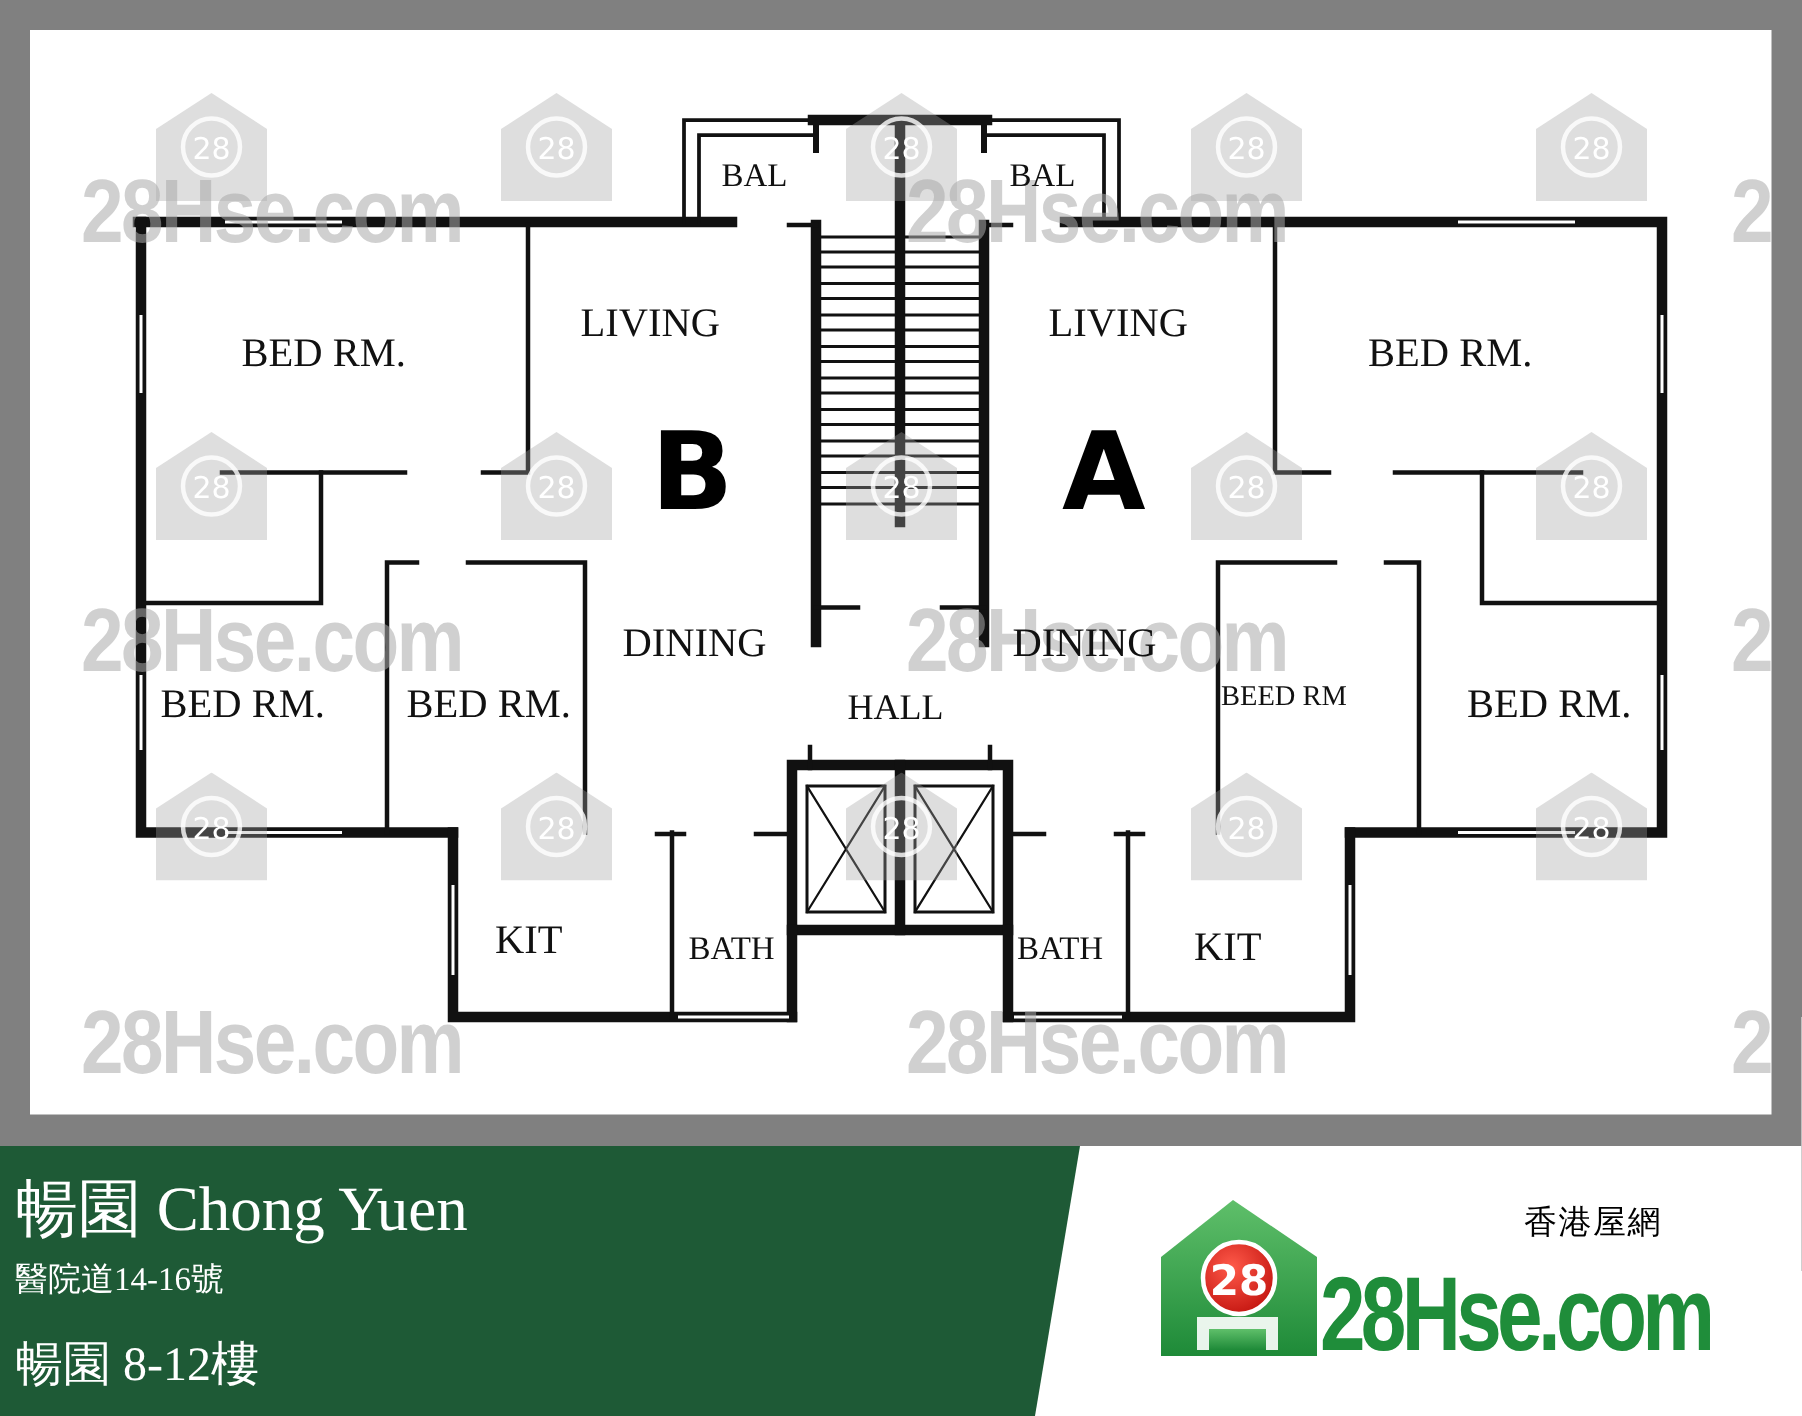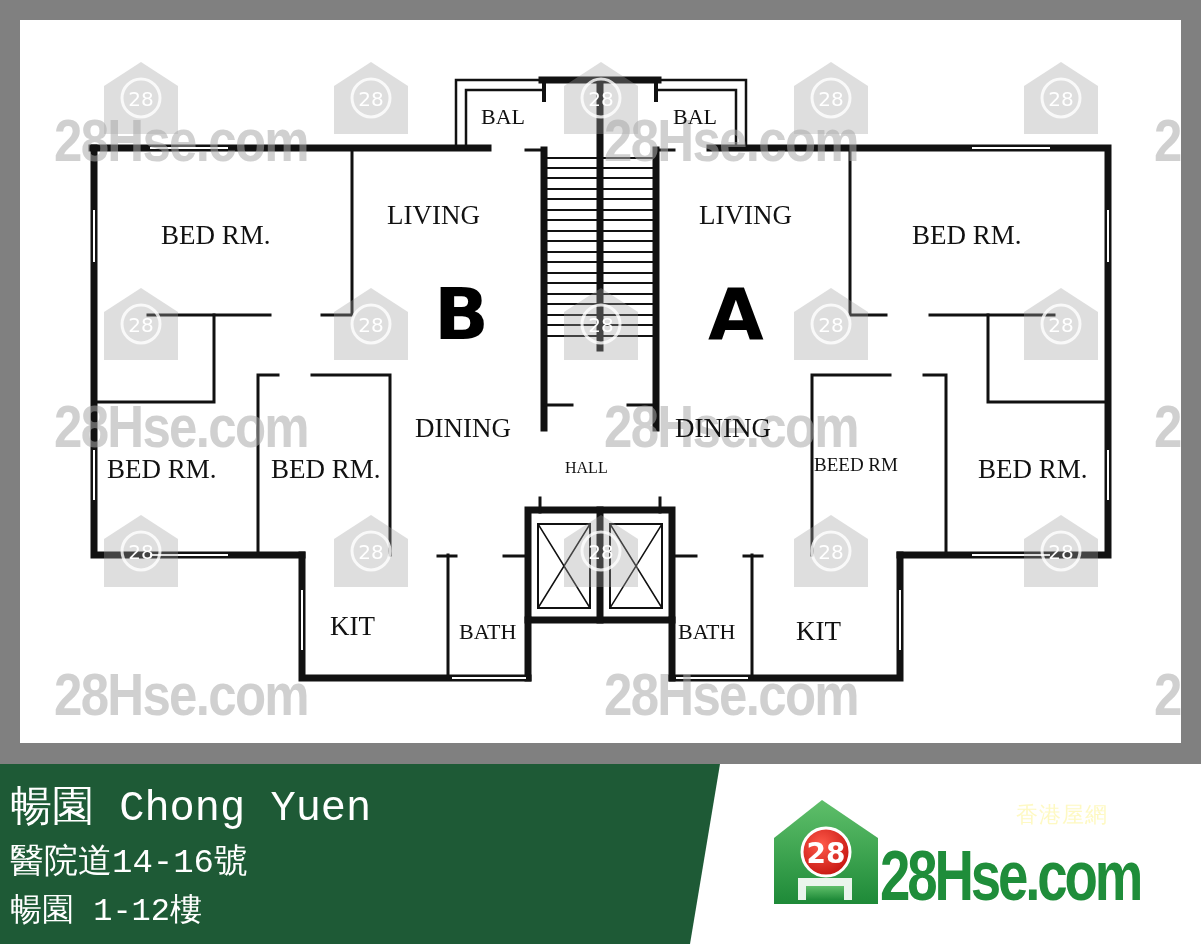--- a/index.html
+++ b/index.html
@@ -5,23 +5,23 @@
   html, body { margin:0; padding:0; }
   body { width:1201px; height:944px; position:relative; overflow:hidden; background:#808080; font-family:"DejaVu Sans", sans-serif; }
   #plan-frame { position:absolute; left:20px; top:20px; width:1161px; height:723px; background:#ffffff; overflow:hidden; }
   #plan-svg { position:absolute; left:0; top:0; }
   .room-label { position:absolute; color:#111; font-family:Liberation Serif, serif; white-space:nowrap; }
   .unit-label { position:absolute; color:#000; font-family:"DejaVu Sans", sans-serif; font-weight:bold; font-size:72px; }
   .wm-text { position:absolute; color:rgba(170,170,170,0.55); font-family:"Liberation Sans", sans-serif; font-weight:bold; font-size:60px; letter-spacing:-2px; transform:scaleX(0.85); transform-origin:left top; white-space:nowrap; }
   .wm-house { position:absolute; width:74px; height:72px; }
   #footer { position:absolute; left:0; top:764px; width:1201px; height:180px; background:#ffffff; }
   #footer-green { position:absolute; left:0; top:0; width:720px; height:180px; background:#1e5a36; clip-path:polygon(0 0, 720px 0, 690px 180px, 0 180px); }
-  .ft-line { position:absolute; left:10px; color:#fff; font-family:Liberation Mono, monospace; white-space:nowrap;text-align:right; }
+  .ft-line { position:absolute; left:10px; color:#fff; font-family:Liberation Serif, serif; white-space:nowrap;text-align:right; }
   #brand { position:absolute; left:772px; top:800px; width:360px; height:110px; }
-  #brand-tagline { position:absolute; left:1016px; top:800px; color:#fef9c3; font-size:22px; font-family:Liberation Serif, serif; letter-spacing:1px; }
+  #brand-tagline { position:absolute; left:1016px; top:800px; color:#000000; font-size:22px; font-family:Liberation Serif, serif; letter-spacing:1px; }
   #brand-name { position:absolute; left:880px; top:836px; color:#1f8d3a; font-family:"Liberation Sans", sans-serif; font-weight:bold; font-size:70px; letter-spacing:-4px; transform:scaleX(0.78); transform-origin:left top; white-space:nowrap; }
 </style>
 </head>
 <body>
 
 <div id="plan-frame">
   <svg id="plan-svg" width="1161" height="723" viewBox="20 20 1161 723" xmlns="http://www.w3.org/2000/svg">
     <g fill="none" stroke="#111" stroke-linecap="square">
 
       <path d="M92 148 H488" stroke-width="7"></path>
@@ -209,36 +209,36 @@
   <div class="room-label" style="left:461px;top:84px;font-size:22px">BAL</div>
   <div class="room-label" style="left:653px;top:84px;font-size:22px">BAL</div>
   <div class="room-label" style="left:367px;top:180px;font-size:27px">LIVING</div>
   <div class="room-label" style="left:679px;top:180px;font-size:27px">LIVING</div>
   <div class="room-label" style="left:141px;top:200px;font-size:27px">BED RM.</div>
   <div class="room-label" style="left:892px;top:200px;font-size:27px">BED RM.</div>
   <div class="unit-label" style="left:414px;top:252px">B</div>
   <div class="unit-label" style="left:688px;top:252px">A</div>
   <div class="room-label" style="left:395px;top:393px;font-size:27px">DINING</div>
   <div class="room-label" style="left:655px;top:393px;font-size:27px">DINING</div>
-  <div class="room-label" style="left:545px;top:439px;font-size:16px">HALL</div>
+  <div class="room-label" style="left:545px;top:439px;font-size:24px">HALL</div>
   <div class="room-label" style="left:87px;top:434px;font-size:27px">BED RM.</div>
   <div class="room-label" style="left:251px;top:434px;font-size:27px">BED RM.</div>
   <div class="room-label" style="left:794px;top:434px;font-size:19px">BEED RM</div>
   <div class="room-label" style="left:958px;top:434px;font-size:27px">BED RM.</div>
   <div class="room-label" style="left:310px;top:591px;font-size:27px">KIT</div>
   <div class="room-label" style="left:439px;top:599px;font-size:22px">BATH</div>
   <div class="room-label" style="left:658px;top:599px;font-size:22px">BATH</div>
   <div class="room-label" style="left:776px;top:596px;font-size:27px">KIT</div>
 </div>
 
 <div id="footer">
   <div id="footer-green"></div>
   <div class="ft-line" style="top:14px;font-size:42px">暢園 Chong Yuen</div>
-  <div class="ft-line" style="top:74px;font-size:34px">醫院道14-16號</div>
-  <div class="ft-line" style="top:124px;font-size:32px">暢園 1-12樓</div>
+  <div class="ft-line" style="top:74px;font-size:22px">醫院道14-16號</div>
+  <div class="ft-line" style="top:124px;font-size:32px">暢園 8-12樓</div>
 </div>
 
 <svg id="brand" viewBox="0 0 360 110" xmlns="http://www.w3.org/2000/svg">
   <defs>
     <linearGradient id="gh" x1="0" y1="0" x2="0" y2="1">
       <stop offset="0" stop-color="#5fbf6a"></stop>
         <stop offset="1" stop-color="#1e8a38"></stop>
     </linearGradient>
     <radialGradient id="gr" cx="0.4" cy="0.35" r="0.7">
       <stop offset="0" stop-color="#ff5a4a"></stop>

